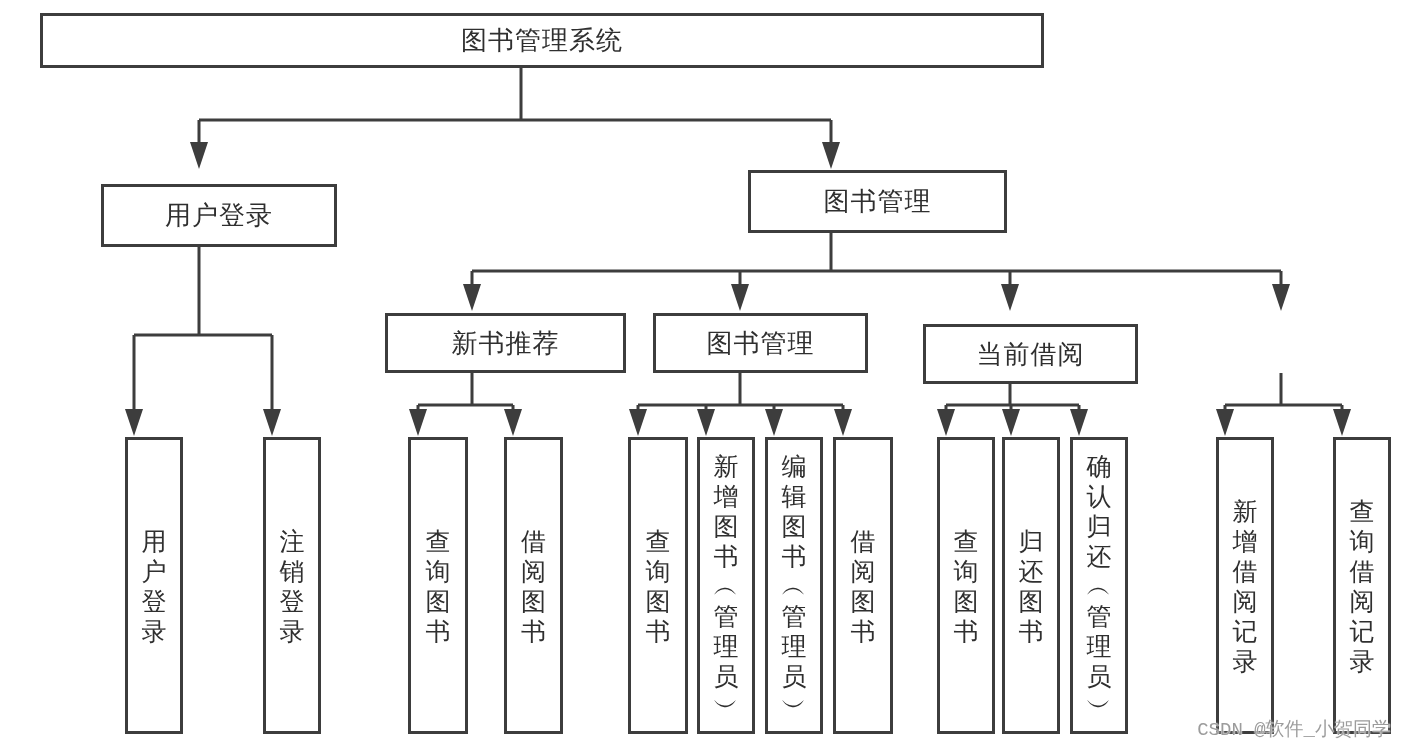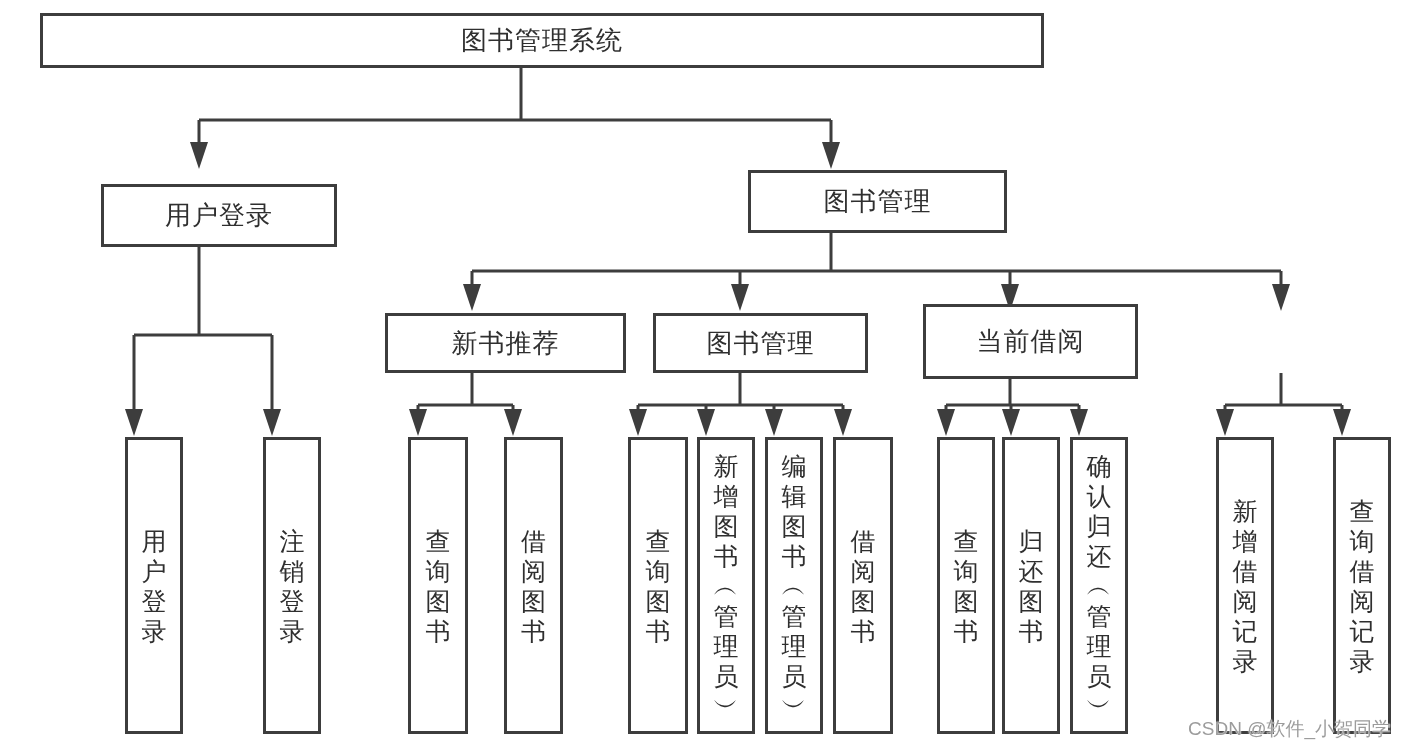--- a/index.html
+++ b/index.html
@@ -36,20 +36,21 @@
     width:100%;text-align:center;
     font-size:25px;
   }
   #watermark{
     position:absolute;
     right:14px;bottom:5px;
     font-size:19px;
     color:var(--watermark);
     text-shadow:0 0 2px #ffffff, 0 0 1px #ffffff;
     white-space:nowrap;
+    font-family:Liberation Mono, monospace;
   }
 </style>
 </head>
 <body>
 
 <div id="canvas">
 
   <svg id="wires" viewBox="0 0 1405 747" xmlns="http://www.w3.org/2000/svg">
     <g style="stroke:var(--line);stroke-width:3;fill:none;">
 
@@ -97,21 +98,21 @@
     </g>
   </svg>
 
   <div class="node hnode" style="left:20px;top:13px;width:1004px;height:55px">图书管理系统</div>
 
   <div class="node hnode" style="left:81px;top:184px;width:236px;height:63px">用户登录</div>
   <div class="node hnode" style="left:728px;top:170px;width:259px;height:63px">图书管理</div>
 
   <div class="node hnode" style="left:365px;top:313px;width:241px;height:60px">新书推荐</div>
   <div class="node hnode" style="left:633px;top:313px;width:215px;height:60px">图书管理</div>
-  <div class="node hnode" style="left:903px;top:304px;width:215px;height:75px">当前借阅</div>
+  <div class="node hnode" style="left:903px;top:324px;width:215px;height:60px">当前借阅</div>
 
   <div class="node vnode vtext" style="left:105px;top:437px;width:58px;height:297px">
       <div class="vchar">用</div>
       <div class="vchar">户</div>
       <div class="vchar">登</div>
       <div class="vchar">录</div>
     </div>
   <div class="node vnode vtext" style="left:243px;top:437px;width:58px;height:297px">
       <div class="vchar">注</div>
       <div class="vchar">销</div>

